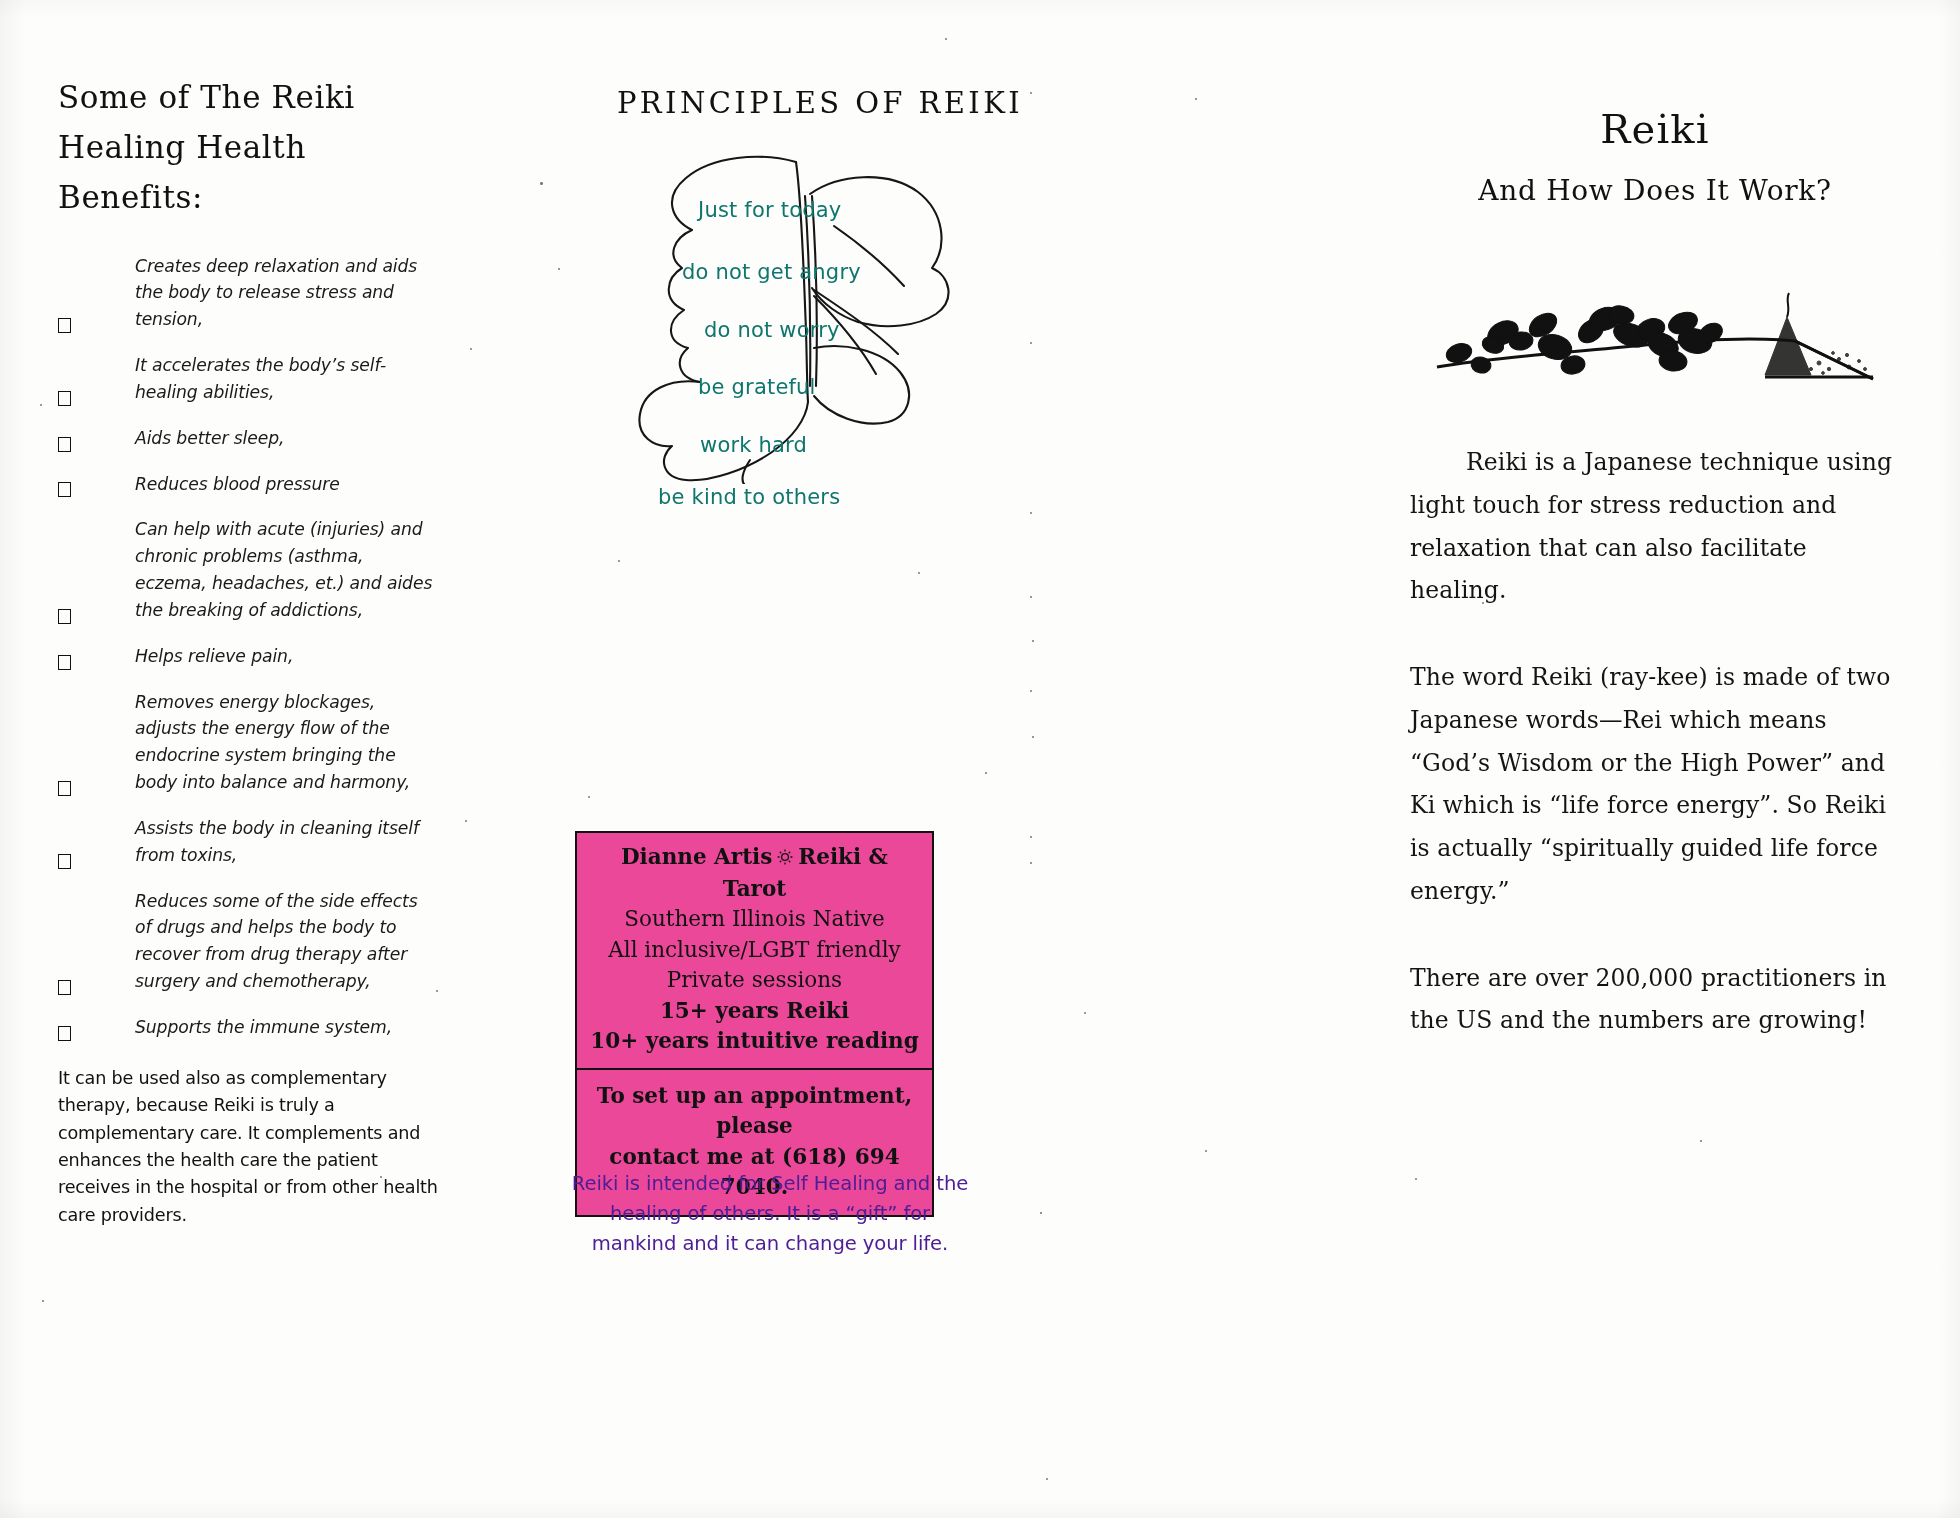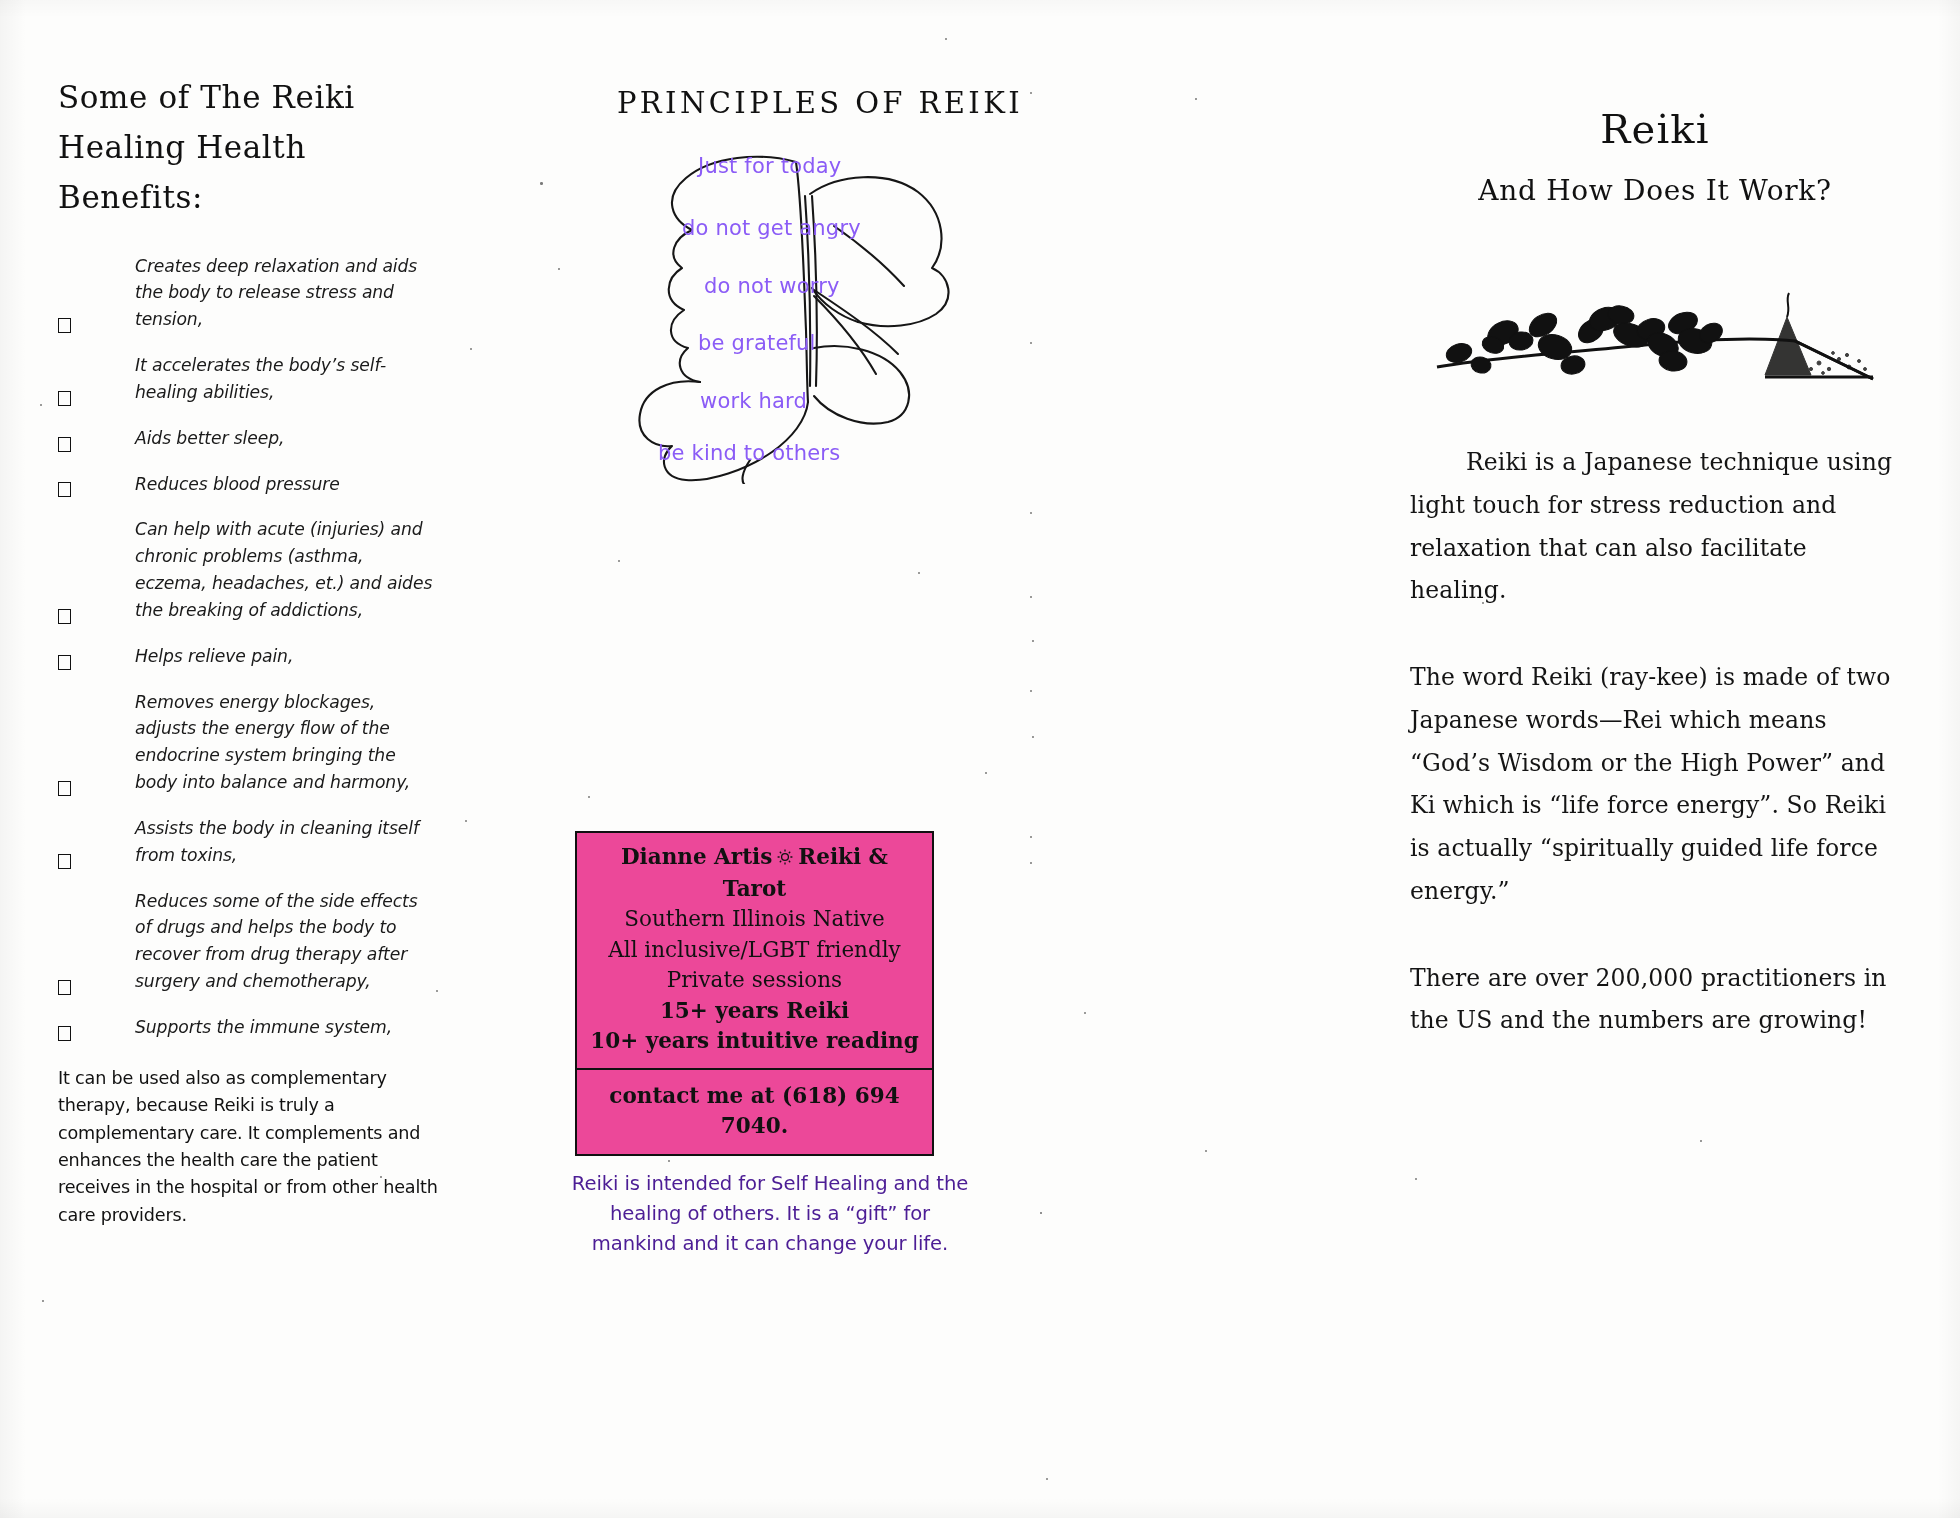--- a/index.html
+++ b/index.html
@@ -86,23 +86,24 @@
   .butterfly-wrap{
     position:relative;
     width:440px;height:350px;
     margin:14px auto 0 auto;
   }
   .butterfly-wrap svg{position:absolute;left:0;top:0;}
   .principle{
     position:absolute;
     font-family:"DejaVu Sans", sans-serif;
     font-size:21px;
-    color:#8b5cf6;
+    color:#0f766e;
     white-space:nowrap;
     letter-spacing:.2px;
+    margin-top:44px;
   }
   .p0{left:98px;top:20px;}
   .p1{left:82px;top:82px;}
   .p2{left:104px;top:140px;}
   .p3{left:98px;top:197px;}
   .p4{left:100px;top:255px;}
   .p5{left:58px;top:307px;}
 
   
   .contact-box{
@@ -275,20 +276,21 @@
                 </g>
               </svg></span><span>Reiki &amp; Tarot</span>
         </div>
         <div class="cline">Southern Illinois Native</div>
         <div class="cline">All inclusive/LGBT friendly</div>
         <div class="cline">Private sessions</div>
         <div class="cline bold">15+ years Reiki</div>
         <div class="cline bold">10+ years intuitive reading</div>
       </div>
       <div class="contact-bottom">
+        <div class="cline bold">To set up an appointment, please</div>
         <div class="cline bold">contact me at (618) 694 7040.</div>
       </div>
     </div>
 
     <div class="center-bottom-para">Reiki is intended for Self Healing and the healing of others. It is a “gift” for mankind and it can change your life.</div>
   </div>
 
   <div class="col" id="col-right">
     <div class="r-head">
       <div class="l2">Reiki</div>

